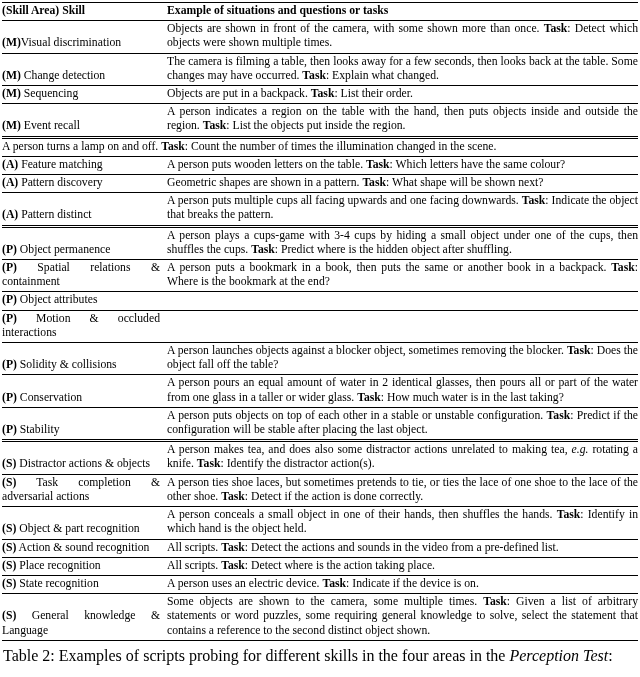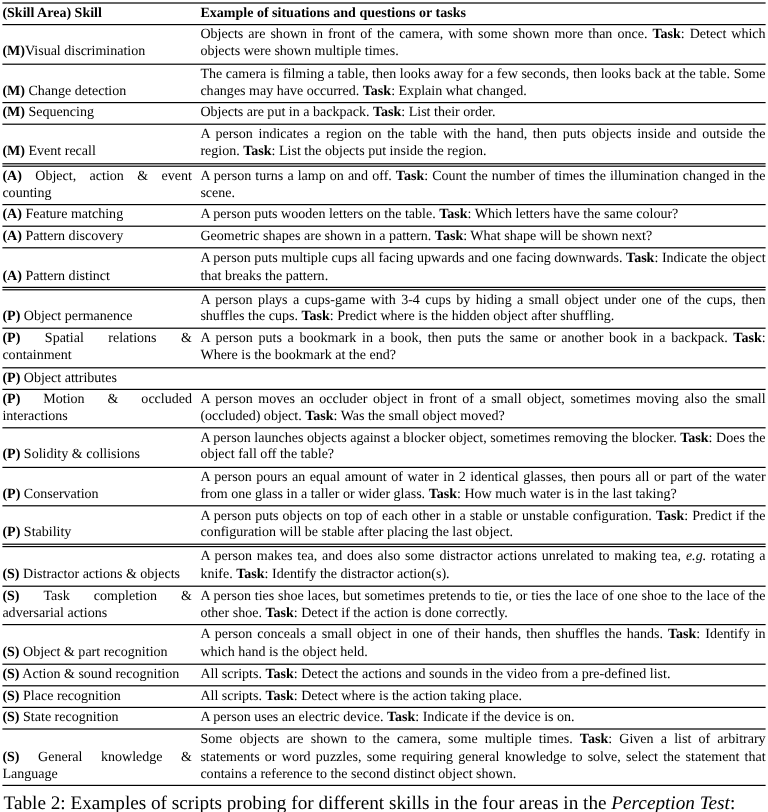--- a/index.html
+++ b/index.html
@@ -58,21 +58,20 @@
     <div class="td c1"><b class="tag">(M)</b><span> Sequencing</span></div>
     <div class="td c2"><span>Objects are put in a backpack. </span><i></i><span></span><b>Task</b><span>: List their order.</span></div>
   </div>
 
   <div class="tr">
     <div class="td c1"><b class="tag">(M)</b><span> Event recall</span></div>
     <div class="td c2"><span>A person indicates a region on the table with the hand, then puts objects inside and outside the region. </span><i></i><span></span><b>Task</b><span>: List the objects put inside the region.</span></div>
   </div>
 
   <div class="tr group-start">
-    <div class="td c1"><b class="tag">(A)</b><span> Object, action &amp; event counting</span></div>
     <div class="td c2"><span>A person turns a lamp on and off. </span><i></i><span></span><b>Task</b><span>: Count the number of times the illumination changed in the scene.</span></div>
   </div>
 
   <div class="tr">
     <div class="td c1"><b class="tag">(A)</b><span> Feature matching</span></div>
     <div class="td c2"><span>A person puts wooden letters on the table. </span><i></i><span></span><b>Task</b><span>: Which letters have the same colour?</span></div>
   </div>
 
   <div class="tr">
     <div class="td c1"><b class="tag">(A)</b><span> Pattern discovery</span></div>
@@ -93,21 +92,20 @@
     <div class="td c1"><b class="tag">(P)</b><span> Spatial relations &amp; containment</span></div>
     <div class="td c2"><span>A person puts a bookmark in a book, then puts the same or another book in a backpack. </span><i></i><span></span><b>Task</b><span>: Where is the bookmark at the end?</span></div>
   </div>
 
   <div class="tr">
     <div class="td c1"><b class="tag">(P)</b><span> Object attributes</span></div>
   </div>
 
   <div class="tr">
     <div class="td c1"><b class="tag">(P)</b><span> Motion &amp; occluded interactions</span></div>
-    <div class="td c2"><span>A person moves an occluder object in front of a small object, sometimes moving also the small (occluded) object. </span><i></i><span></span><b>Task</b><span>: Was the small object moved?</span></div>
   </div>
 
   <div class="tr">
     <div class="td c1"><b class="tag">(P)</b><span> Solidity &amp; collisions</span></div>
     <div class="td c2"><span>A person launches objects against a blocker object, sometimes removing the blocker. </span><i></i><span></span><b>Task</b><span>: Does the object fall off the table?</span></div>
   </div>
 
   <div class="tr">
     <div class="td c1"><b class="tag">(P)</b><span> Conservation</span></div>
     <div class="td c2"><span>A person pours an equal amount of water in 2 identical glasses, then pours all or part of the water from one glass in a taller or wider glass. </span><i></i><span></span><b>Task</b><span>: How much water is in the last taking?</span></div>

